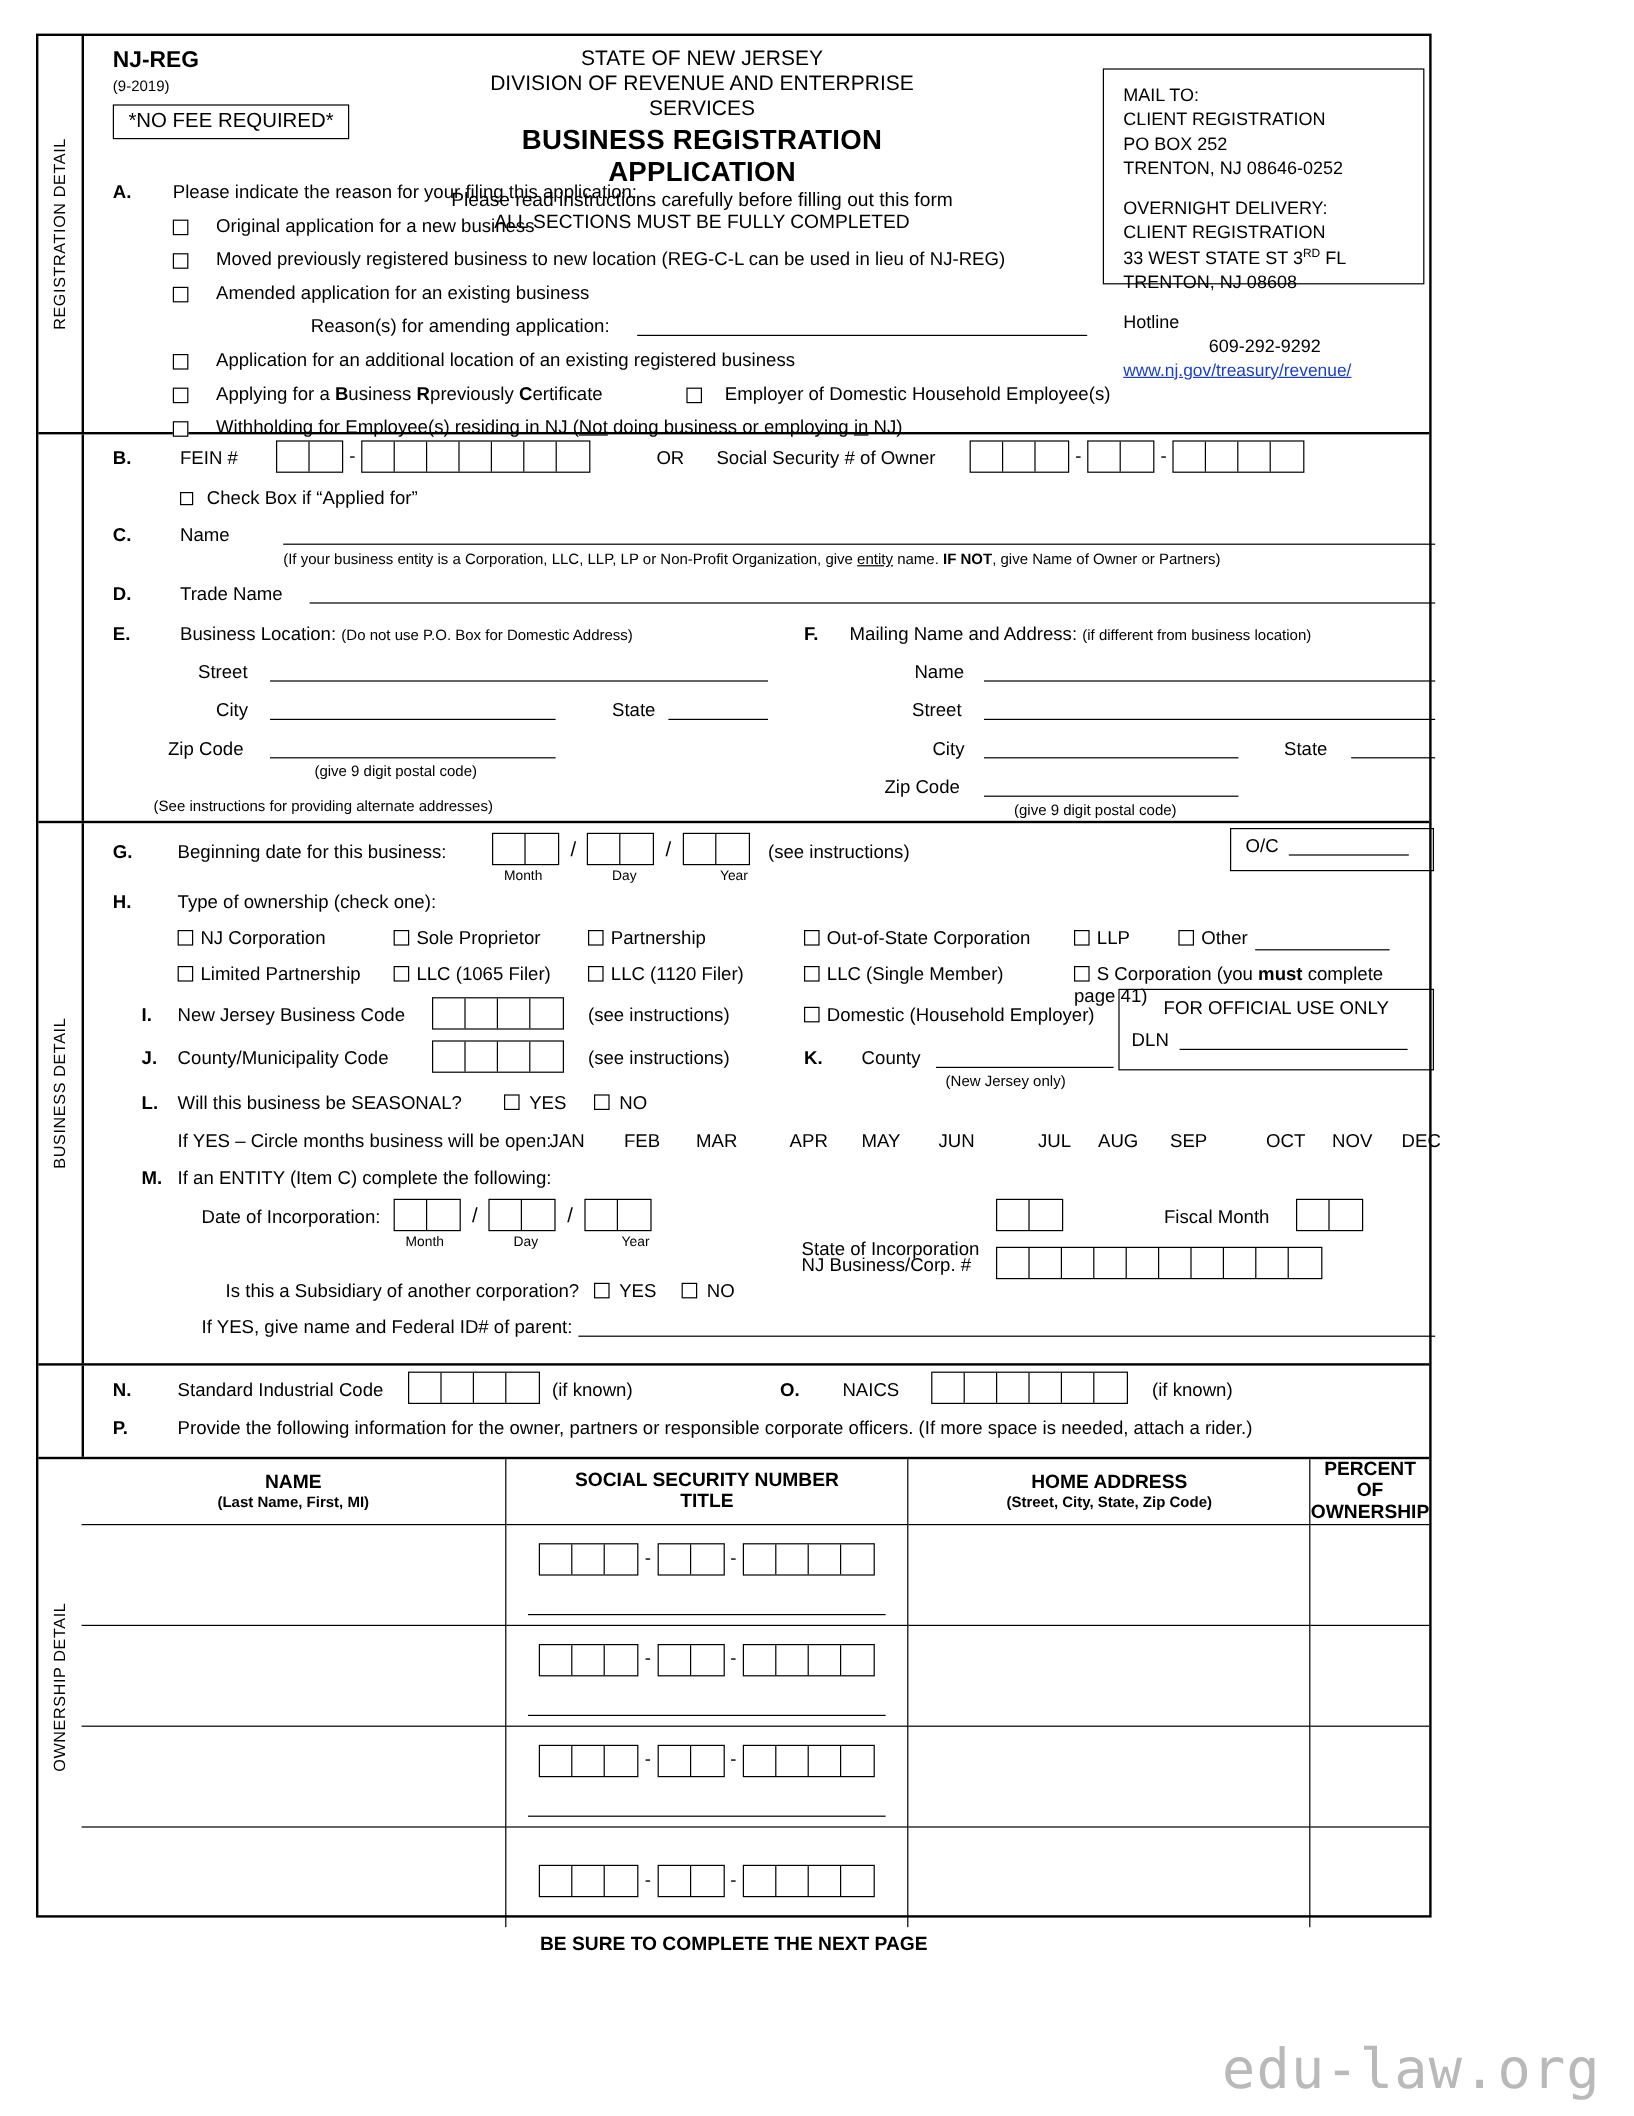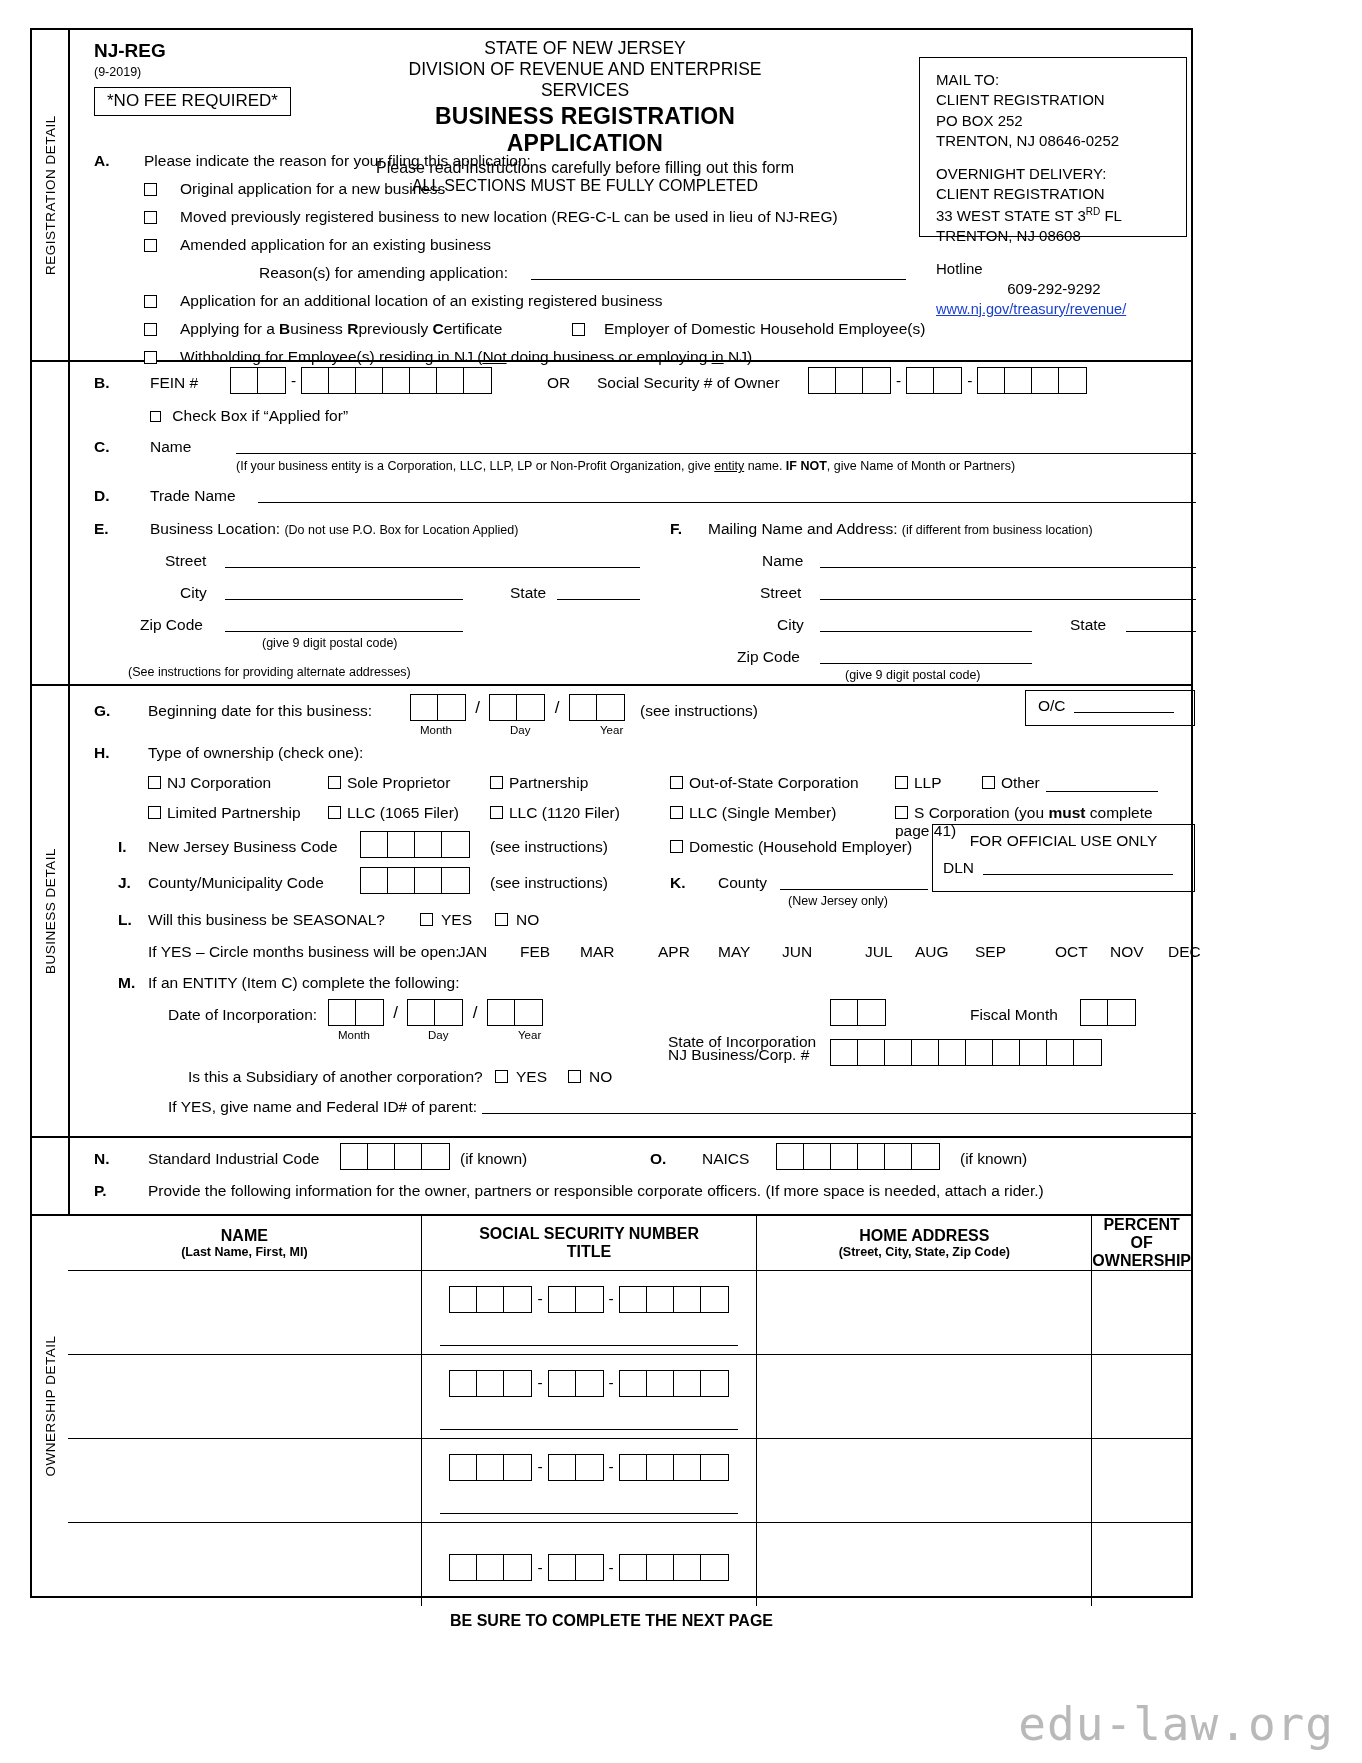--- a/index.html
+++ b/index.html
@@ -257,28 +257,28 @@
             </span>
         </span>
         <span class="abs" style="left:80px; top:45px;">
           <span class="cb" style="width:11px;height:11px;"></span>
           <span style="margin-left:7px;">Check Box if “Applied for”</span>
         </span>
 
         <span class="ltr abs" style="left:24px; top:76px;">C.</span>
         <span class="abs" style="left:80px; top:76px;">Name</span>
         <span class="line abs" style="left:166px; top:76px; width:960px;"></span>
-        <span class="abs sm" style="left:166px; top:97px;"><span>(If your business entity is a Corporation, LLC, LLP, LP or Non-Profit Organization, give </span><span class="u">entity</span><span> name.  </span><b>IF NOT</b><span>,  give Name of Month or Partners)</span></span>
+        <span class="abs sm" style="left:166px; top:97px;"><span>(If your business entity is a Corporation, LLC, LLP, LP or Non-Profit Organization, give </span><span class="u">entity</span><span> name.  </span><b>IF NOT</b><span>,  give Name of Owner or Partners)</span></span>
 
         <span class="ltr abs" style="left:24px; top:125px;">D.</span>
         <span class="abs" style="left:80px; top:125px;">Trade Name</span>
         <span class="line abs" style="left:188px; top:125px; width:938px;"></span>
 
         <span class="ltr abs" style="left:24px; top:158px;">E.</span>
-        <span class="abs" style="left:80px; top:158px;"><span>Business Location:</span> <span class="sm">(Do not use P.O. Box for Location Applied)</span></span>
+        <span class="abs" style="left:80px; top:158px;"><span>Business Location:</span> <span class="sm">(Do not use P.O. Box for Domestic Address)</span></span>
 
         <span class="abs" style="left:95px; top:190px;">Street</span>
         <span class="line abs" style="left:155px; top:190px; width:415px;"></span>
 
         <span class="abs" style="left:110px; top:222px;">City</span>
         <span class="line abs" style="left:155px; top:222px; width:238px;"></span>
         <span class="abs" style="left:440px; top:222px;">State</span>
         <span class="line abs" style="left:487px; top:222px; width:83px;"></span>
 
         <span class="abs" style="left:70px; top:254px;">Zip Code</span>

